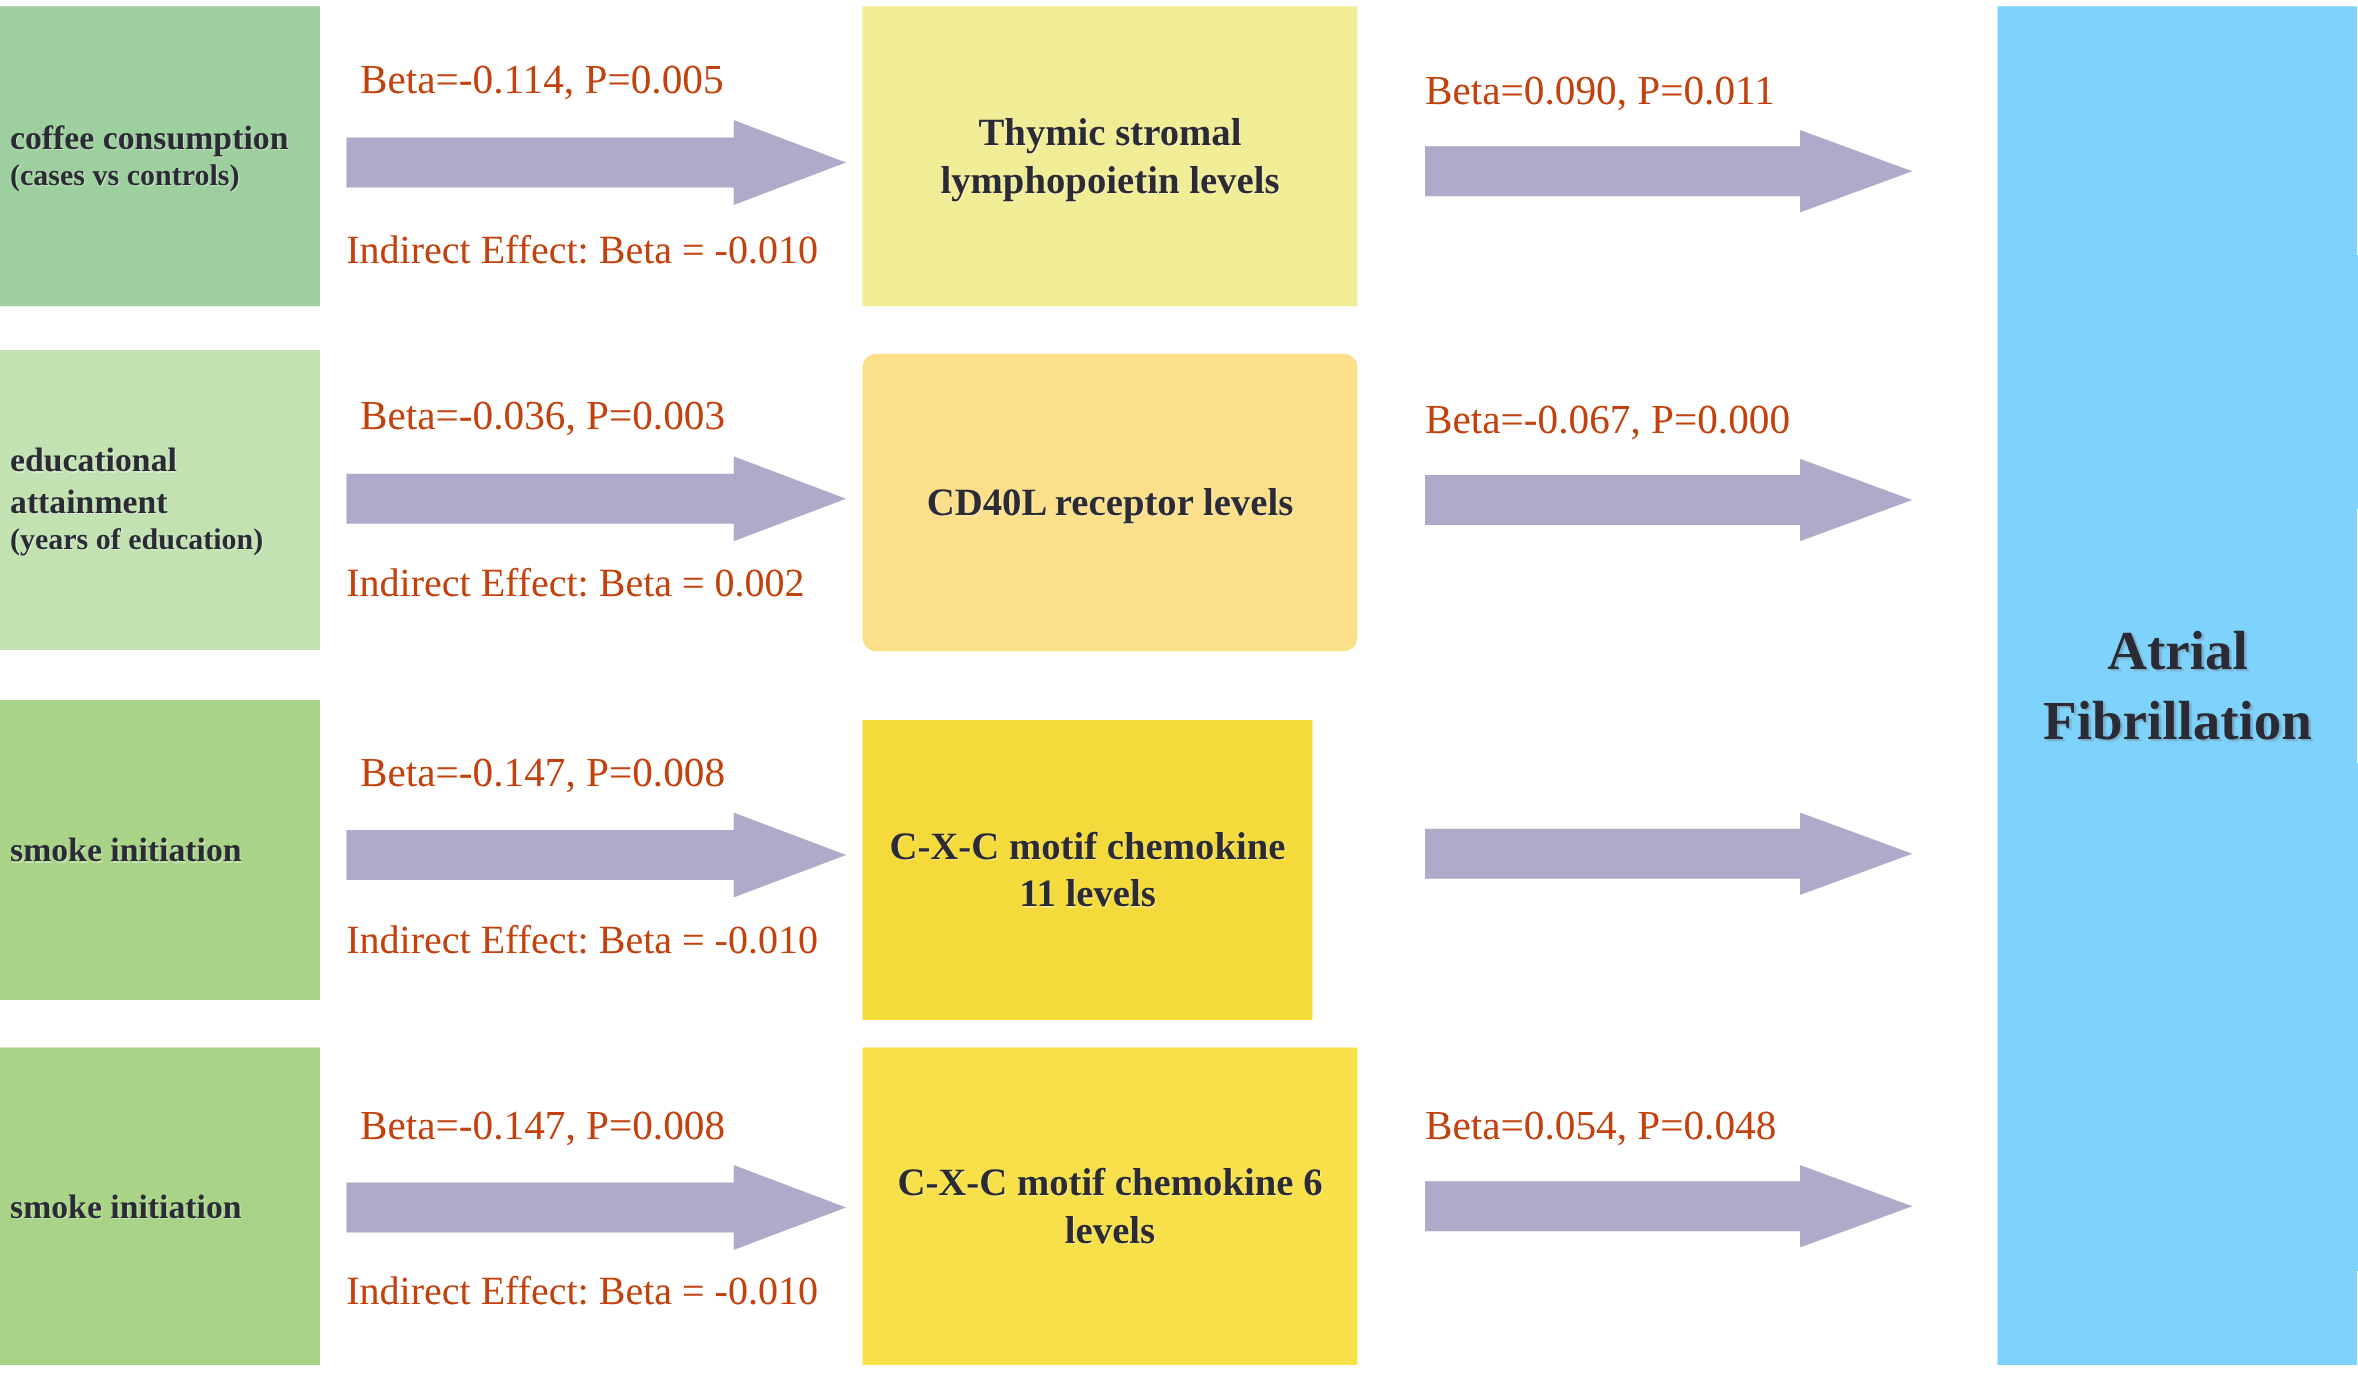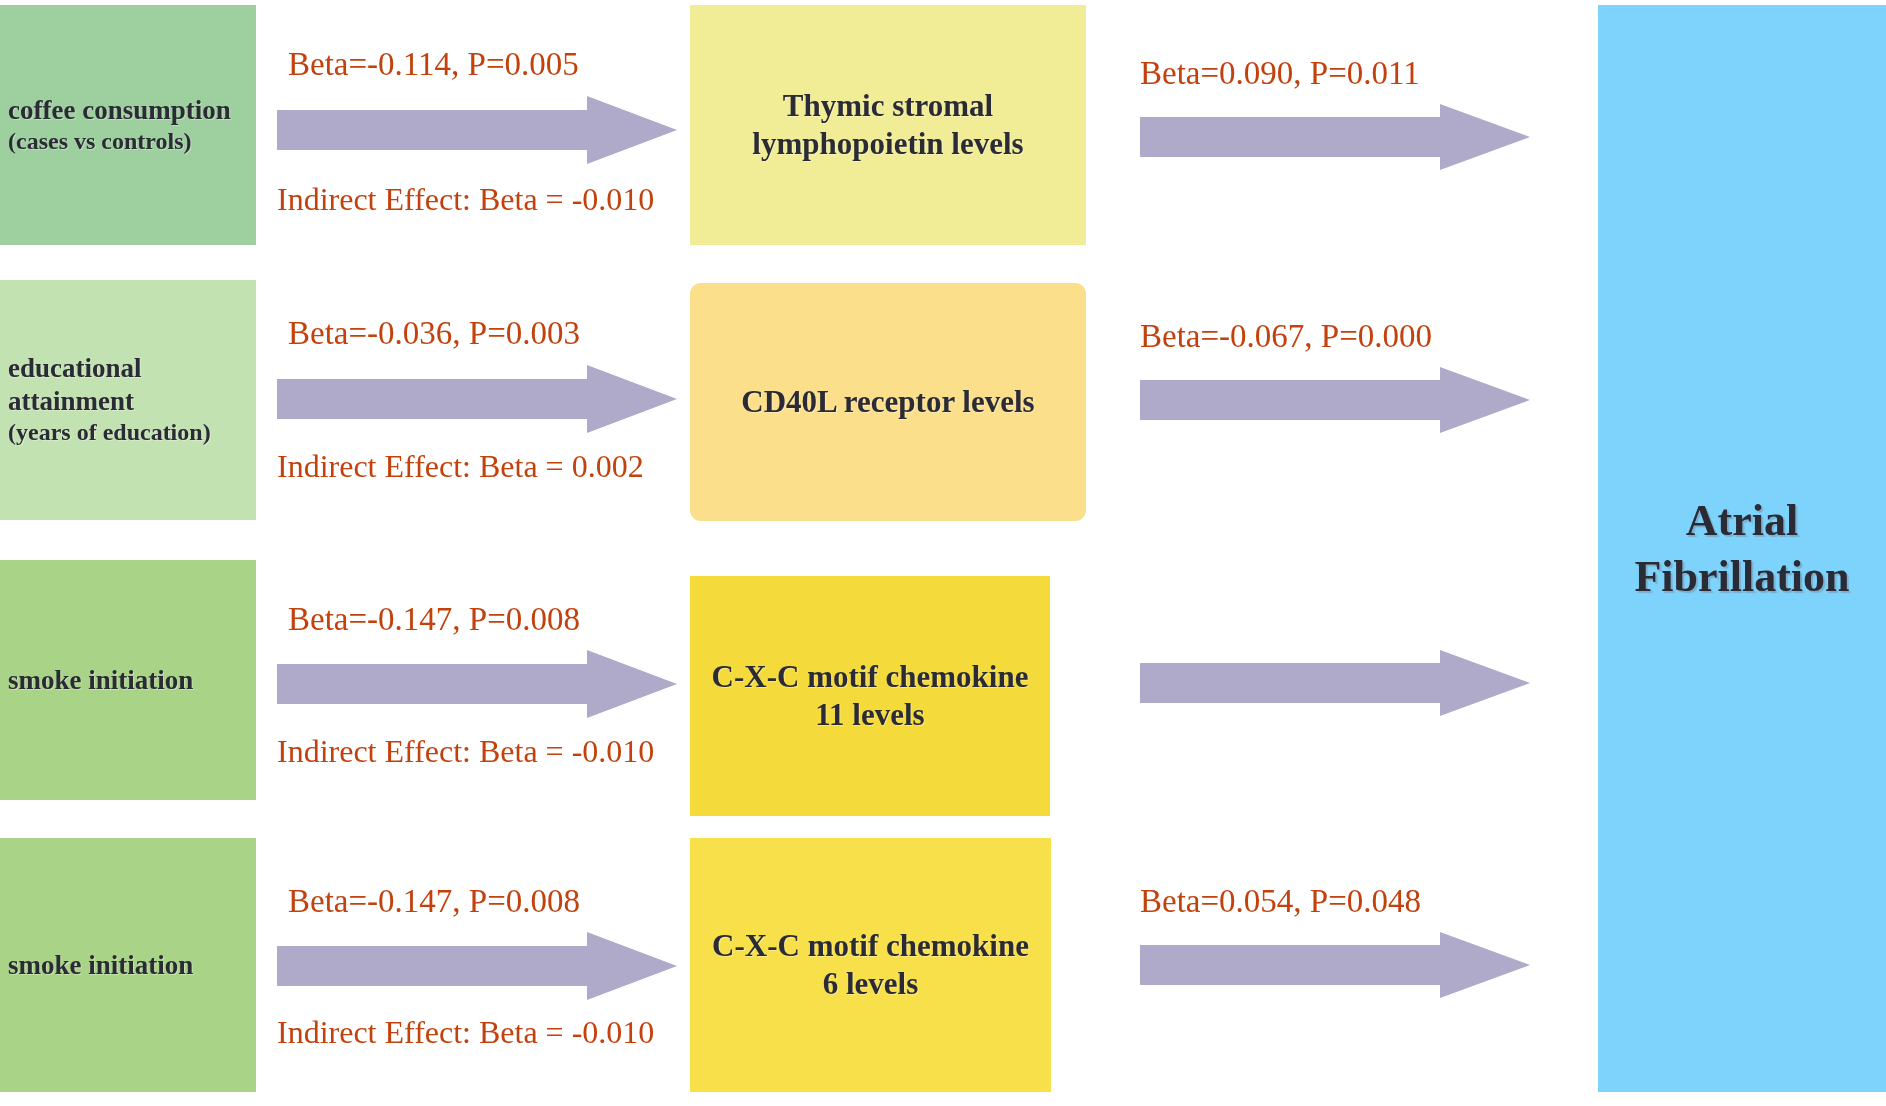--- a/index.html
+++ b/index.html
@@ -190,21 +190,21 @@
   <div class="stat" style="left:288px; top:885px;">Beta=-0.147, P=0.008</div>
 
   <div class="arrow" style="left:277px; top:932px; width:400px; height:68px;">
     <svg viewBox="0 0 400 68" preserveAspectRatio="none">
       <polygon points="0,14 310,14 310,0 400,34 310,68 310,54 0,54" fill="#afa9ca"></polygon>
     </svg>
   </div>
 
   <div class="stat indirect" style="left:277px; top:1016px;">Indirect Effect: Beta = -0.010</div>
 
-  <div class="box mediator-box" style="left:690px; top:838px; width:361px; height:254px; background:#f7e04a;">
+  <div class="box mediator-box" style="left:690px; top:838px; width:396px; height:254px; background:#f7e04a;">
     <div class="box-label">C-X-C motif chemokine 6 levels</div>
   </div>
 
   <div class="stat" style="left:1140px; top:885px;">Beta=0.054, P=0.048</div>
 
   <div class="arrow" style="left:1140px; top:932px; width:390px; height:66px;">
     <svg viewBox="0 0 390 66" preserveAspectRatio="none">
       <polygon points="0,13 300,13 300,0 390,33 300,66 300,53 0,53" fill="#afa9ca"></polygon>
     </svg>
   </div>

